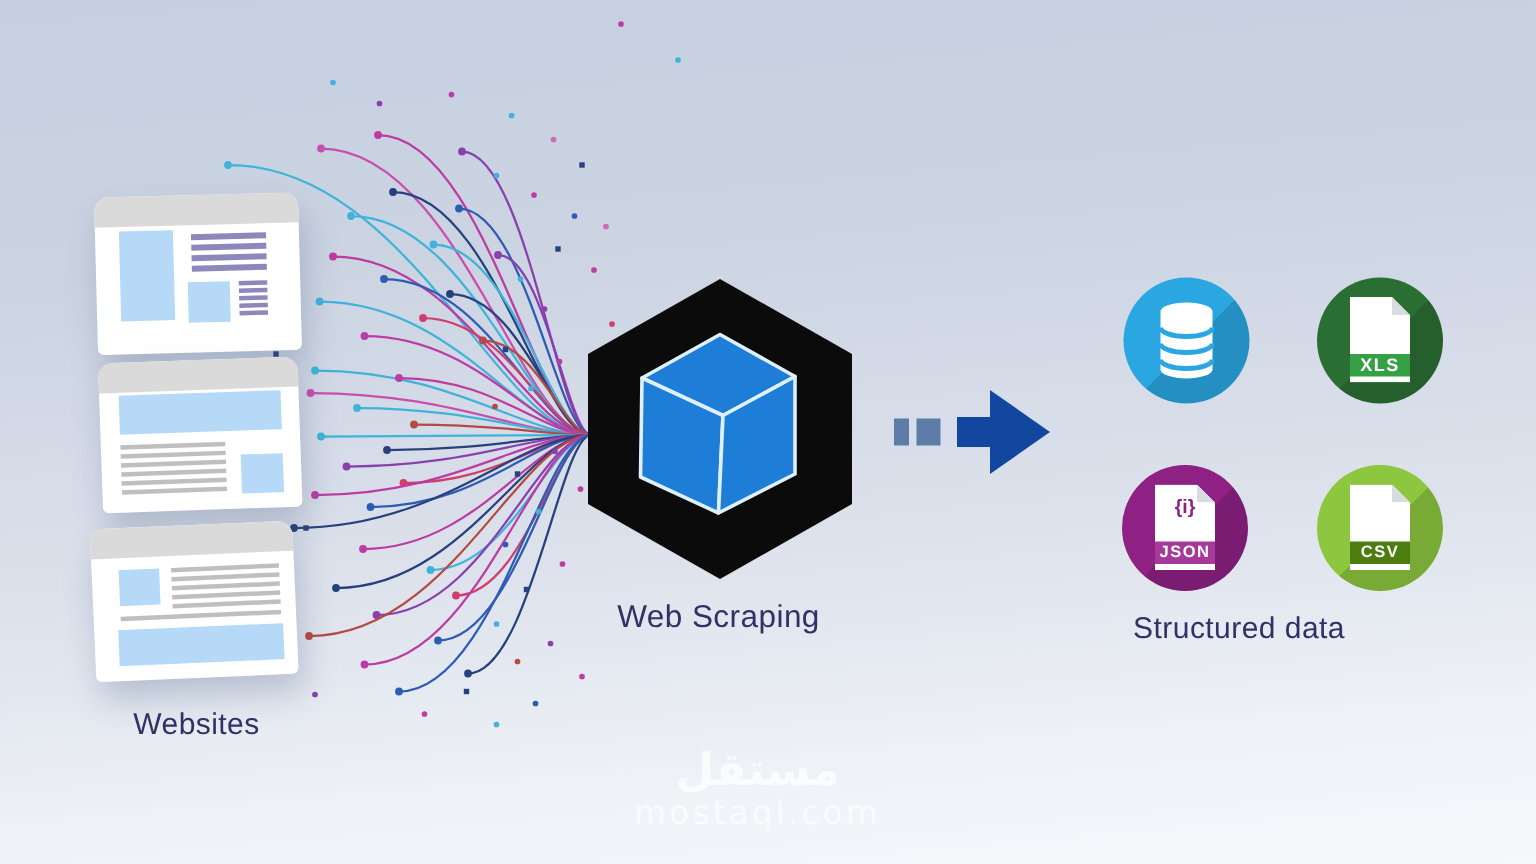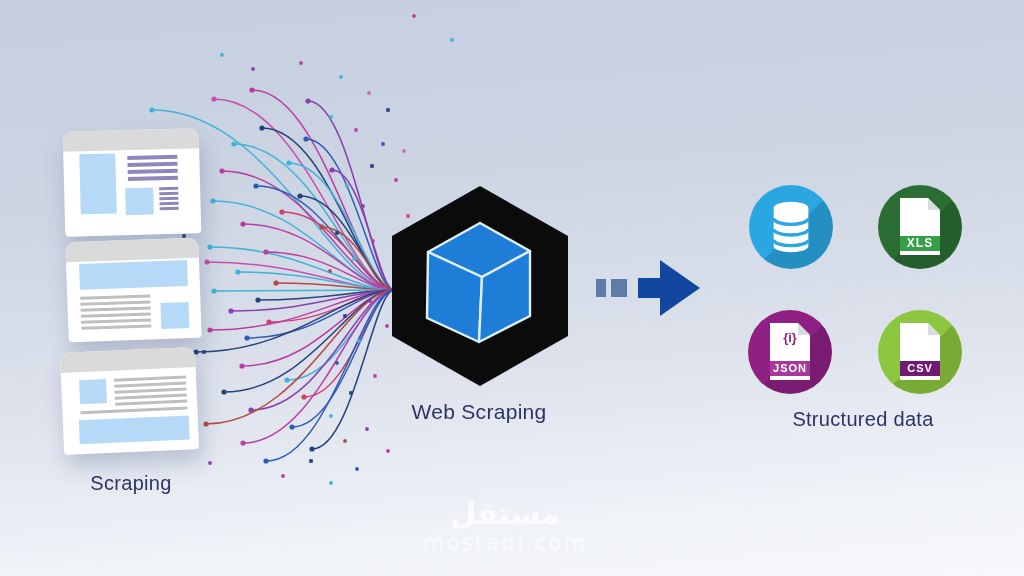--- a/index.html
+++ b/index.html
@@ -199,21 +199,21 @@
     <div class="ph ph-blue" style="left:18px;top:28px;width:27px;height:24px;"></div>
     <div class="ph ph-line" style="left:53px;top:28px;width:72px;height:3px;"></div>
     <div class="ph ph-line" style="left:53px;top:34px;width:72px;height:3px;"></div>
     <div class="ph ph-line" style="left:53px;top:40px;width:72px;height:3px;"></div>
     <div class="ph ph-line" style="left:53px;top:46px;width:72px;height:3px;"></div>
     <div class="ph ph-line" style="left:53px;top:52px;width:72px;height:3px;"></div>
     <div class="ph ph-line" style="left:18px;top:59px;width:107px;height:3px;"></div>
     <div class="ph ph-blue" style="left:16px;top:68px;width:110px;height:24px;"></div>
   </div>
 
-  <div class="label" style="left:131px;top:472px;">Scraping</div>
+  <div class="label" style="left:131px;top:472px;">Websites</div>
 
   <svg class="abs" style="left:392px;top:186px;" width="176" height="200" viewBox="0 0 176 200">
     <polygon points="88,0 176,50 176,150 88,200 0,150 0,50" fill="#0b0b0c"></polygon>
     <g stroke-width="2.4" stroke-linejoin="round">
       <polygon points="88,37 138,65 90,91 36,66" fill="#1e7ed7" stroke="#dff0fc"></polygon>
       <polygon points="36,66 90,91 87,156 35,132" fill="#1e7ed7" stroke="#dff0fc"></polygon>
       <polygon points="90,91 138,65 138,130 87,156" fill="#1e7ed7" stroke="#dff0fc"></polygon>
     </g>
   </svg>
 
@@ -249,24 +249,24 @@
       <div class="fold"></div>
       <div class="file-glyph" style="color: rgb(142, 33, 131);">{i}</div>
       <div class="file-band" style="background-color: rgb(165, 58, 154);">JSON</div>
     </div>
   </div>
 
   <div class="out-icon" style="left: 878px; top: 310px; background-color: rgb(141, 198, 63);">
     <div class="icon-shadow"></div>
     <div class="file-page">
       <div class="fold"></div>
-      <div class="file-band" style="background-color: #701a75; margin-top: 14px;">CSV</div>
+      <div class="file-band" style="background-color: #4d7c0f; margin-top: 14px;">CSV</div>
     </div>
   </div>
 
-  <div class="label" style="left:863px;top:408px;">Structured data</div>
+  <div class="label" style="left:826px;top:408px;">Structured data</div>
 
   <div class="watermark">
     <div class="wm-ar">مستقل</div>
     <div class="wm-en">mostaql.com</div>
   </div>
 
 </div>
 
 </body></html>

